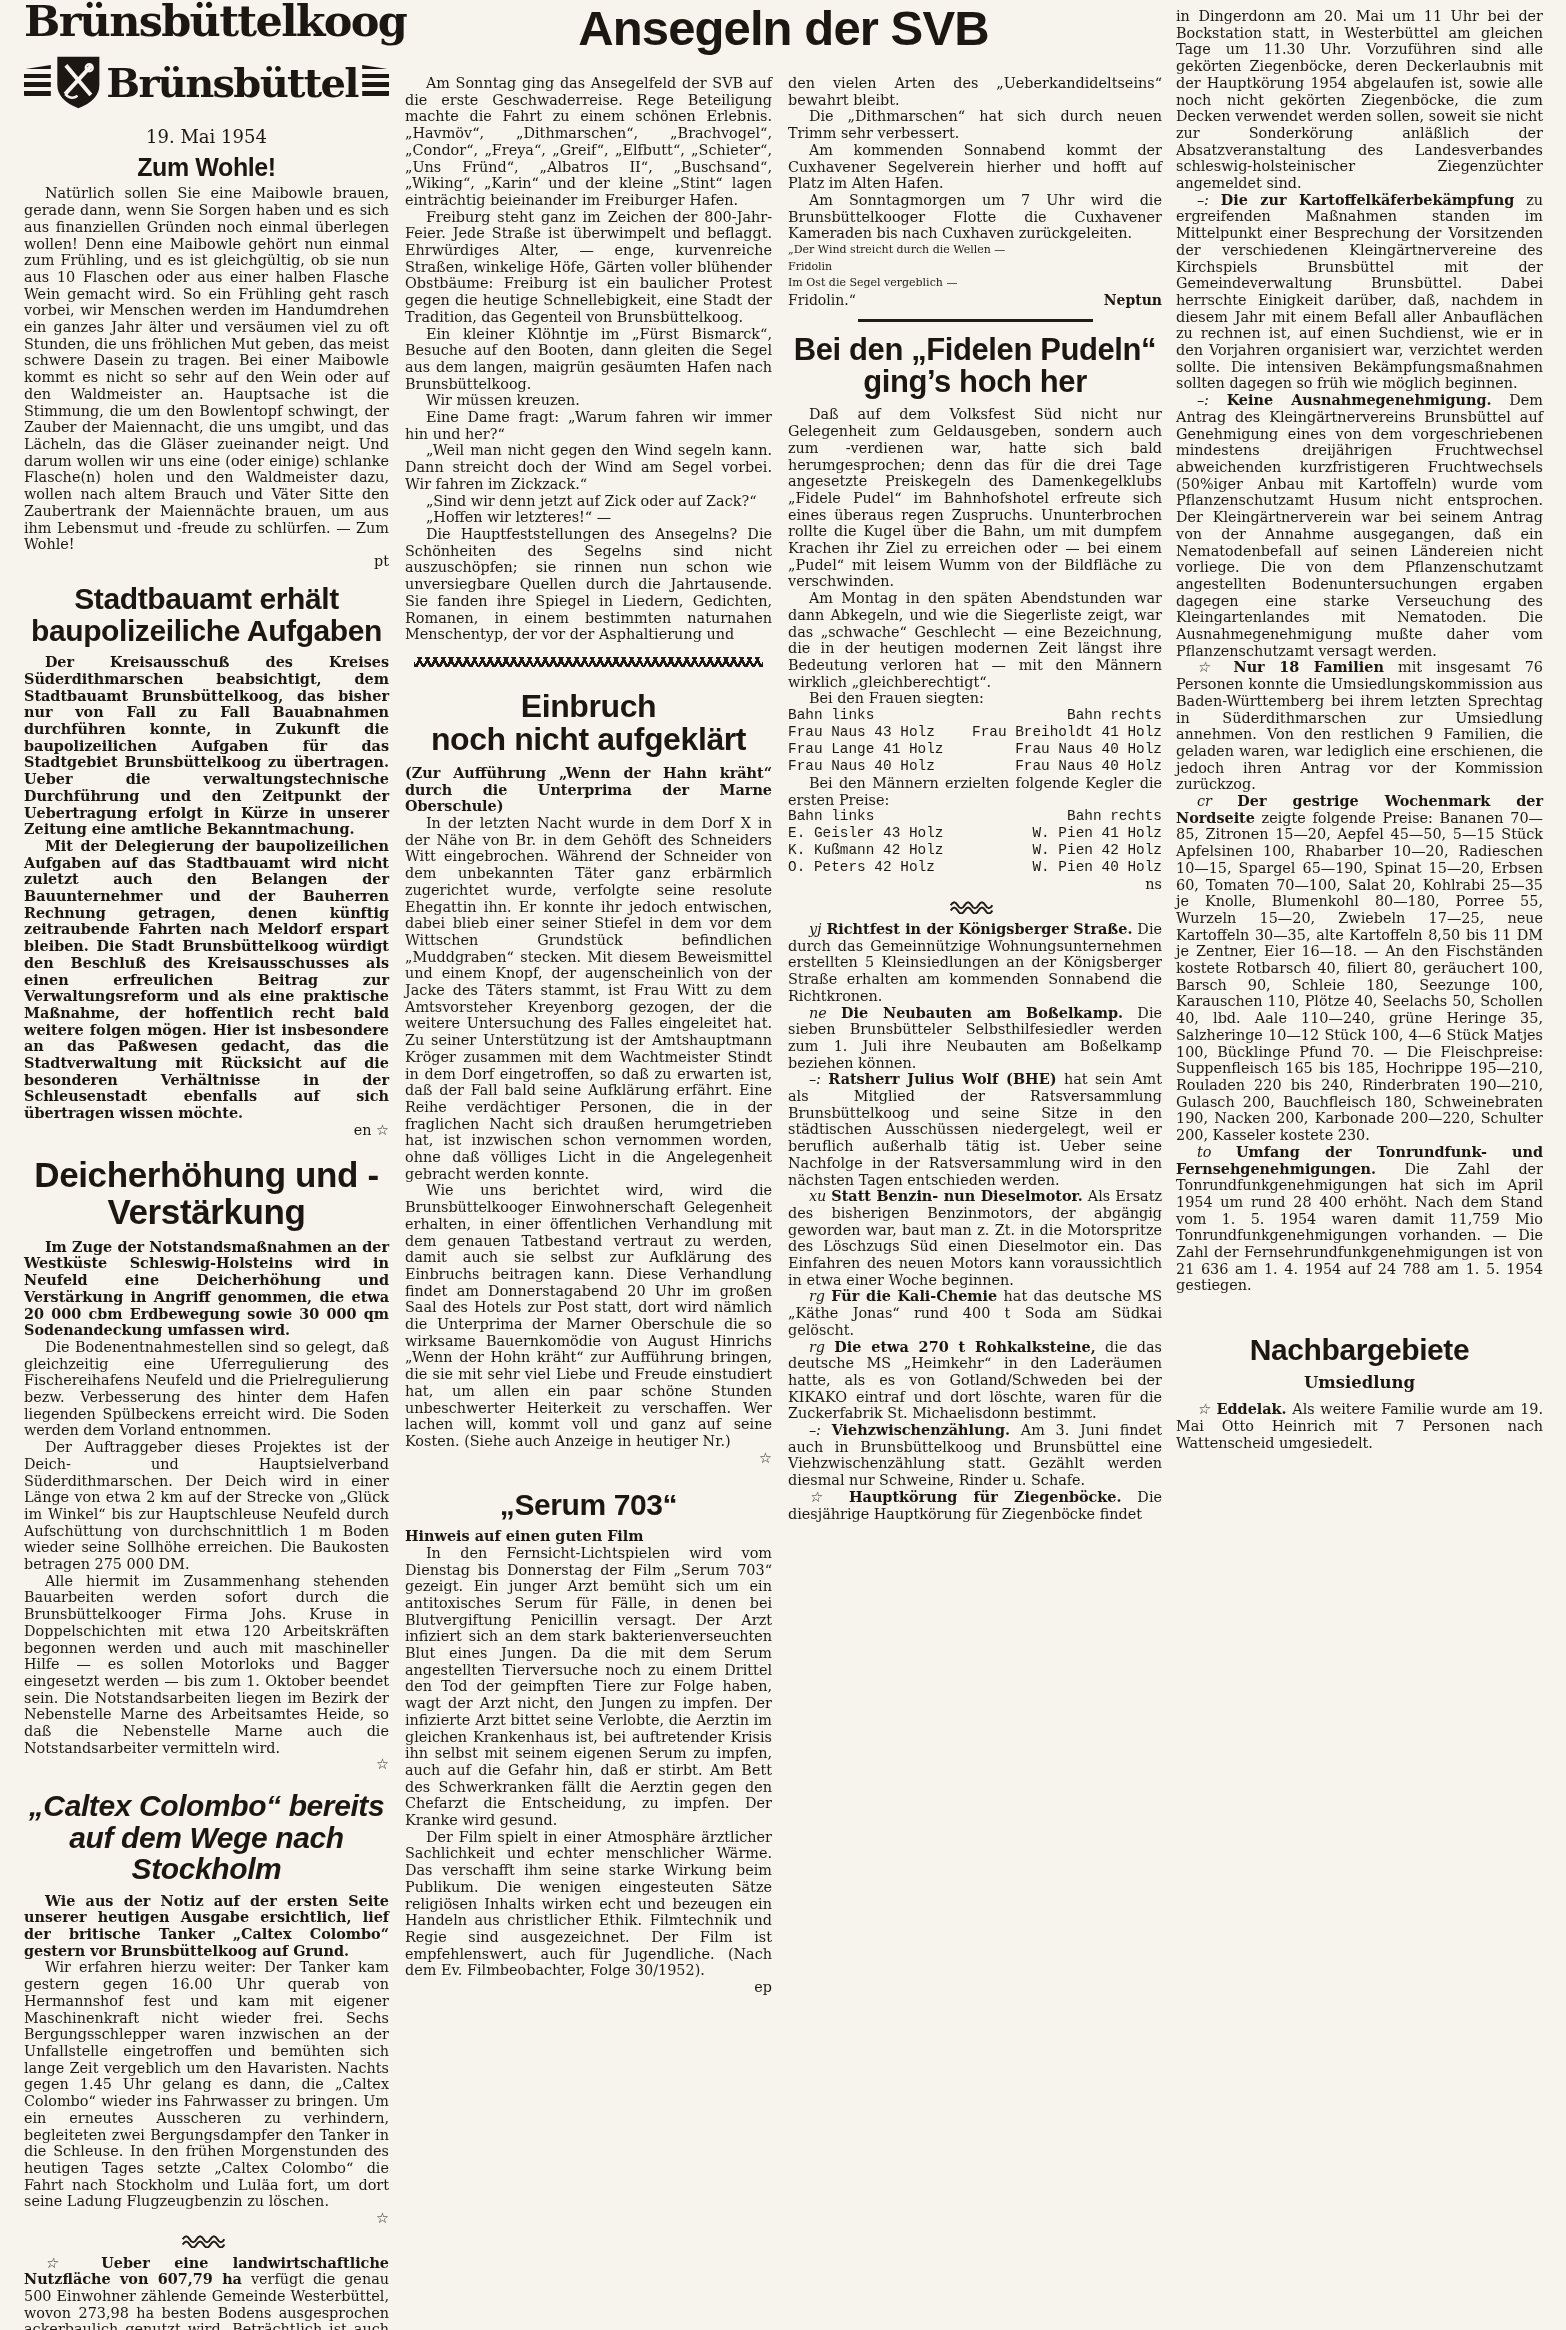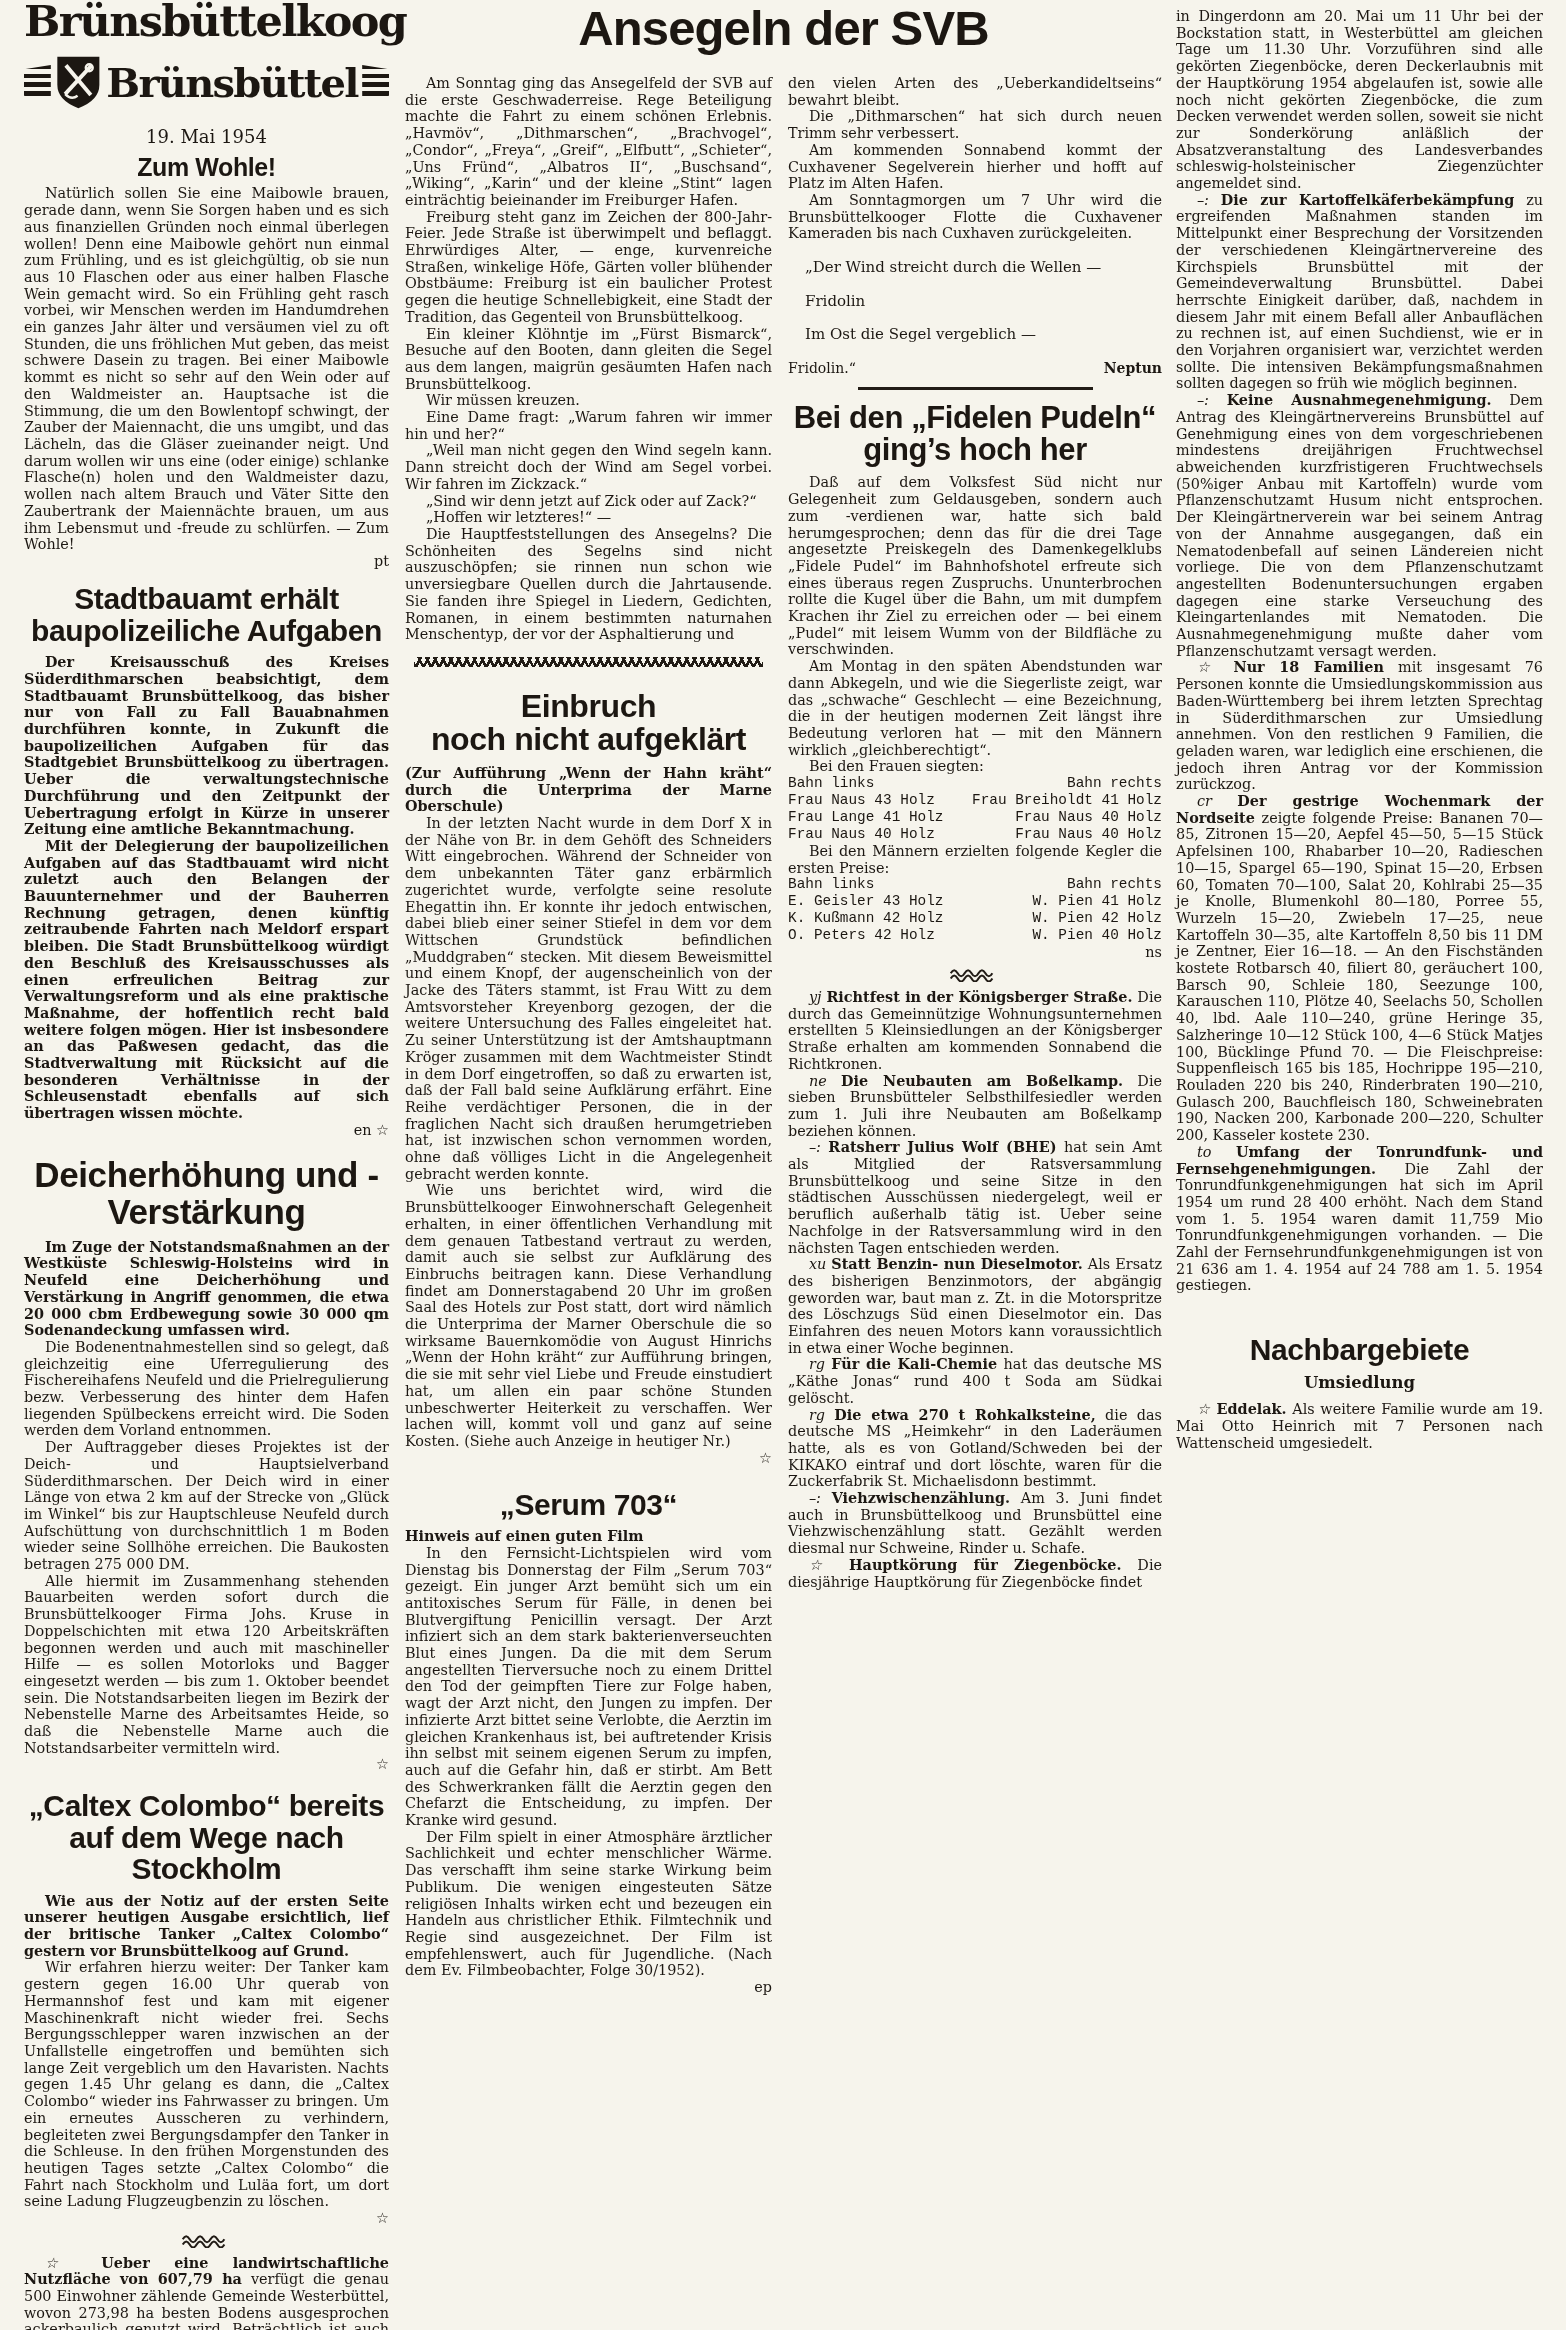--- a/index.html
+++ b/index.html
@@ -18,37 +18,37 @@
 
   p.b { margin:0; text-indent:1.45em; text-align:justify; font-size:14.4px; line-height:16.7px; }
   p.b.ni { text-indent:0; }
   .boldp { font-weight:700; }
 
   .h-sans { font-family:"Liberation Sans","DejaVu Sans",sans-serif; font-weight:700;
             text-align:center; line-height:1.05; margin:14px 0 7.8px; letter-spacing:-0.4px; }
   .h-zumwohle { font-size:25px; margin:7px 0 5.2px; }
   .h-stadt    { font-size:30px; }
   .h-deich    { font-size:35px; margin-top:19px; }
-  .h-caltex   { font-size:30px; margin-top:17.4px; }
+  .h-caltex   { font-size:30px; margin-top:17.4px;font-style:italic; }
   .h-svb { position:absolute; left:405px; top:0; width:757px; margin:0;
            font-family:"Liberation Sans","DejaVu Sans",sans-serif; font-weight:700;
            font-size:49px; text-align:center; letter-spacing:-0.9px; }
   .h-einbruch { font-size:32px; margin-top:22.6px; }
   .sub-einbruch { font-weight:700; font-size:16px; line-height:1.2; text-align:left; margin:0 0 8.7px; }
   .h-serum { font-size:30px; margin-top:22.6px; }
   .sub-serum { text-align:center; font-weight:700; font-size:17.4px; margin:0 0 8.7px; }
   .h-pudel { font-size:31px; margin-top:12px; }
   .h-nachbar { font-size:30px; margin-top:40px; }
   .sub-nachbar { text-align:center; font-weight:700; font-size:16.5px; margin:3.5px 0 8.7px; }
 
   .sig { text-align:right; font-size:14.4px; line-height:16.5px; margin:0; }
   .lead { font-weight:700; }
   .mark { font-style:italic; }
 
-  .poem p { margin:17px; text-indent:0; font-size:15px; line-height:16.7px; }
+  .poem p { margin:0; text-indent:0; font-size:11px; line-height:16.7px; }
   .poem-last { display:flex; justify-content:space-between; align-items:baseline; }
 
   .kegelrow { display:flex; justify-content:space-between; font-size:14.4px; line-height:17px;font-family:Liberation Mono, monospace; }
   .kegelrow .r { text-align:right; }
 
   .braid { height:10.4px; margin:14px 8.7px;
     background:
       repeating-linear-gradient(63deg,#221c16 0 2.6px,transparent 2.6px 7px),
       repeating-linear-gradient(-63deg,#221c16 0 2.6px,transparent 2.6px 7px);
   }

